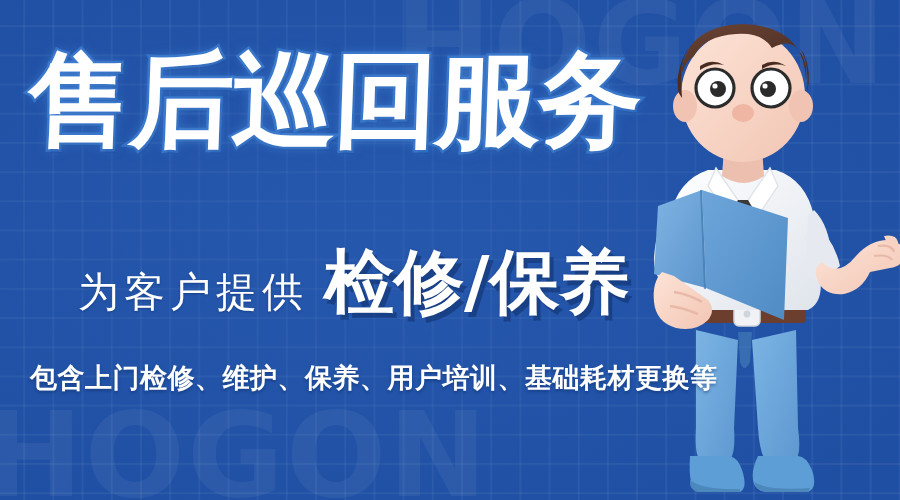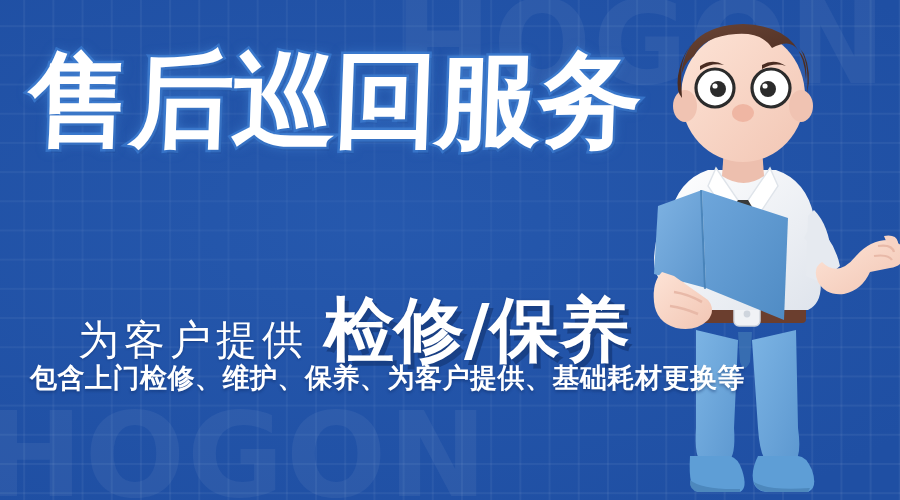--- a/index.html
+++ b/index.html
@@ -54,21 +54,21 @@
     white-space:nowrap;
     -webkit-text-stroke:5px rgba(58,120,205,.85);
     paint-order:stroke fill;
     text-shadow:0 0 12px rgba(70,135,215,.75), 3px 4px 0 rgba(20,55,120,.18);
     transform:skewX(-2deg);
   }
   
   .line2{
     position:absolute;
     left:78px; top:247px;
-    display:flex; align-items:baseline; white-space:nowrap;margin-top:48px;
+    display:flex; align-items:baseline; white-space:nowrap;
   }
   .line2-lead{
     font-family:"DejaVu Serif","Liberation Serif",serif;
     font-size:41px;
     color:#ffffff;
     letter-spacing:5px;
     line-height:1;
     text-shadow:0 1px 2px rgba(12,40,95,.45);
   }
   .line2-strong{
@@ -218,15 +218,15 @@
     </svg>
   </div>
 
   <div class="title">售后巡回服务</div>
 
   <div class="line2">
     <span class="line2-lead">为客户提供</span>
     <span class="line2-strong">检修/保养</span>
   </div>
 
-  <div class="subtitle">包含上门检修、维护、保养、为客户提供、基础耗材更换等</div>
+  <div class="subtitle">包含上门检修、维护、保养、用户培训、基础耗材更换等</div>
 
 </div>
 
 </body></html>

